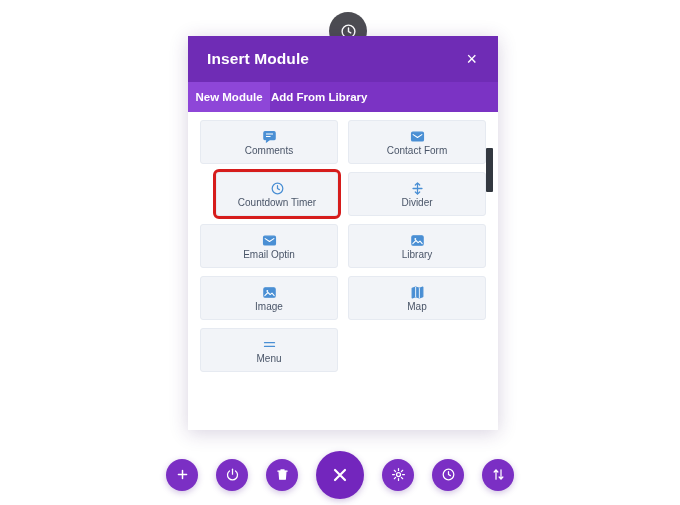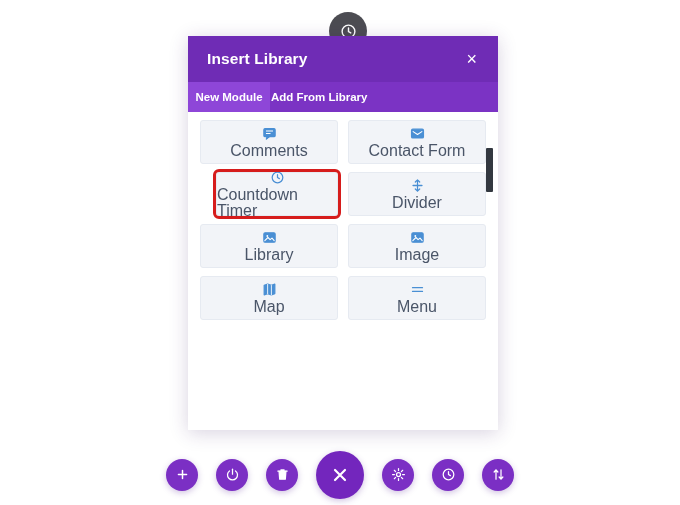--- a/index.html
+++ b/index.html
@@ -124,21 +124,21 @@
   }
   .module-icon {
     color: #4a8fd4;
     height: 15px;
     display: flex;
     align-items: center;
     justify-content: center;
   }
   .module-icon svg { display: block; }
   .module-label {
-    font-size: 16px;
+    font-size: 10px;
     color: #4a5568;
     line-height: 1;
   }
 
   
   #scroll-track {
     position: absolute;
     right: 2px;
     top: 0;
     width: 8px;
@@ -197,21 +197,21 @@
     <svg width="17" height="17" viewBox="0 0 24 24" fill="none" stroke="#ffffff" stroke-width="2">
       <circle cx="12" cy="12" r="9"></circle>
       <path d="M12 7v5l3.2 2" stroke-linecap="round"></path>
     </svg>
   </span>
 </div>
 
 <div id="modal">
 
   <div class="modal-header">
-    <span class="modal-title">Insert Library</span>
+    <span class="modal-title">Insert Module</span>
     <span class="modal-close">×</span>
   </div>
 
   <div class="modal-tabs">
     <div class="tab active">New Module</div>
     <div class="tab inactive">Add From Library</div>
   </div>
 
   <div class="modal-body">
     <div class="module-grid" id="module-grid">
@@ -248,20 +248,29 @@
             <svg xmlns="http://www.w3.org/2000/svg" width="15" height="15" viewBox="0 0 24 24" fill="none" stroke="#4a8fd4" stroke-width="2" stroke-linecap="round" stroke-linejoin="round">
               <path d="M12 3v18M12 3l-3.5 3.5M12 3l3.5 3.5M12 21l-3.5-3.5M12 21l3.5-3.5"></path>
               <path d="M5 12h14" stroke-width="2.4"></path>
             </svg>
           </span>
           <span class="module-label">Divider</span>
         </div>
         <div class="module-card">
           <span class="module-icon">
             <svg xmlns="http://www.w3.org/2000/svg" width="15" height="15" viewBox="0 0 24 24" fill="none" stroke="#4a8fd4" stroke-width="2" stroke-linecap="round" stroke-linejoin="round">
+              <rect x="2.5" y="5" width="19" height="14" rx="2" fill="#4a8fd4" stroke="#4a8fd4"></rect>
+              <path d="M5 9l7 4.5L19 9" stroke="#ffffff" stroke-width="1.7" fill="none"></path>
+            </svg>
+          </span>
+          <span class="module-label">Email Optin</span>
+        </div>
+        <div class="module-card">
+          <span class="module-icon">
+            <svg xmlns="http://www.w3.org/2000/svg" width="15" height="15" viewBox="0 0 24 24" fill="none" stroke="#4a8fd4" stroke-width="2" stroke-linecap="round" stroke-linejoin="round">
               <rect x="3" y="4.5" width="18" height="15" rx="2" fill="#4a8fd4" stroke="#4a8fd4"></rect>
               <circle cx="8.5" cy="9.5" r="1.5" fill="#ffffff" stroke="none"></circle>
               <path d="M4.5 17l5-5 3.5 3.5 3-2.5 3.5 4" fill="none" stroke="#ffffff" stroke-width="1.7"></path>
             </svg>
           </span>
           <span class="module-label">Library</span>
         </div>
         <div class="module-card">
           <span class="module-icon">
             <svg xmlns="http://www.w3.org/2000/svg" width="15" height="15" viewBox="0 0 24 24" fill="none" stroke="#4a8fd4" stroke-width="2" stroke-linecap="round" stroke-linejoin="round">

